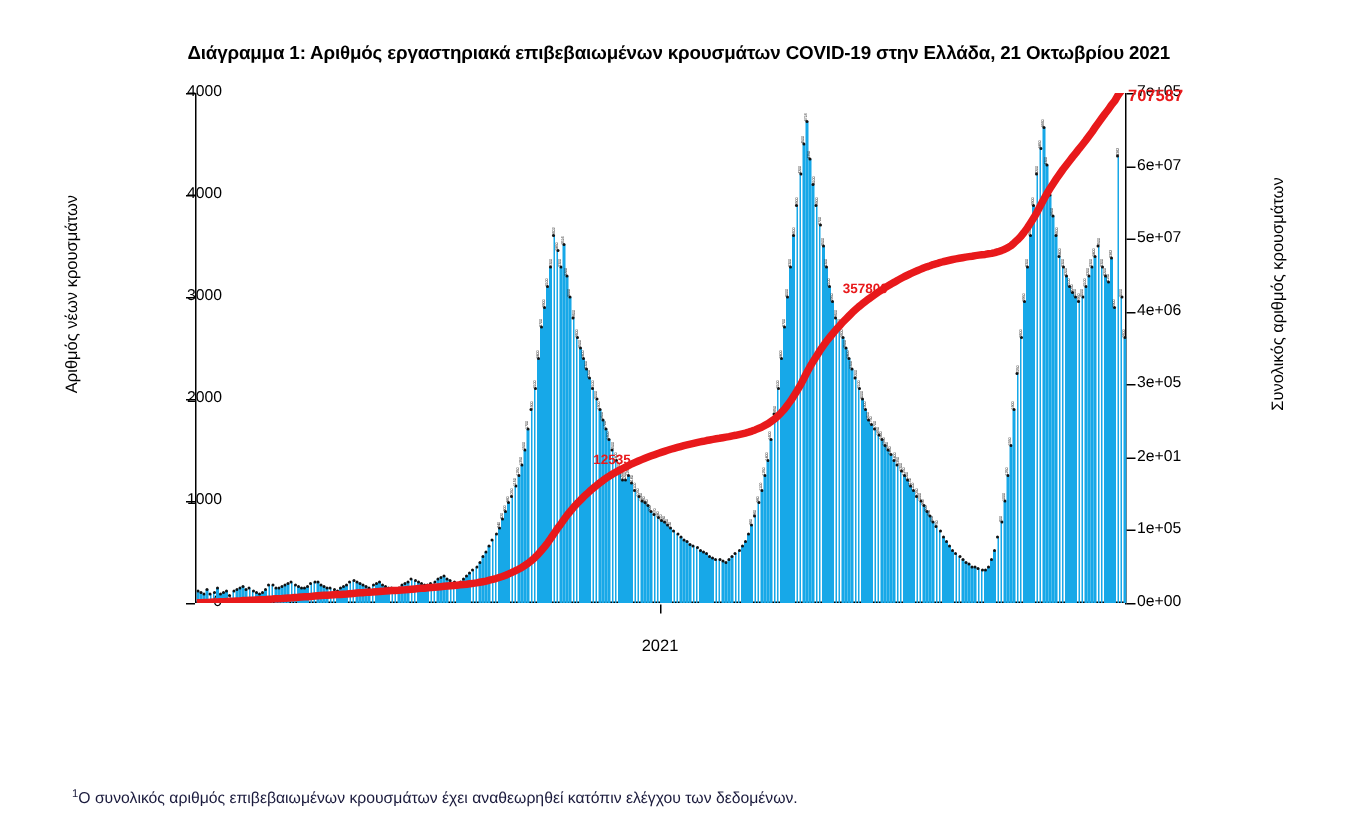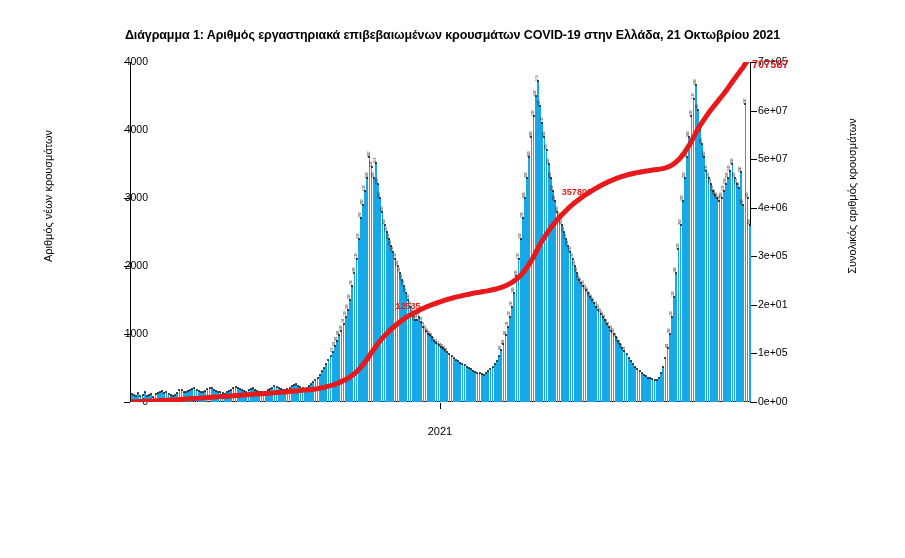--- a/index.html
+++ b/index.html
@@ -987,14 +987,17 @@
 
   <div id="annots-layer">
       <div class="cum-annot" style="left: 395.518px; top: 300.764px;">12535</div>
       <div class="cum-annot" style="left: 561.86px; top: 187.034px;">357800</div>
     </div>
   <div id="annot-end">707587</div>
 
   <div id="xtick-mark"></div>
   <div id="xtick-2021">2021</div>
 
+  <div id="note-2">
+    <sup>1</sup><span>Ο συνολικός αριθμός επιβεβαιωμένων κρουσμάτων έχει αναθεωρηθεί κατόπιν ελέγχου των δεδομένων.</span>
+  </div>
 
 </div>
 
 </body></html>

